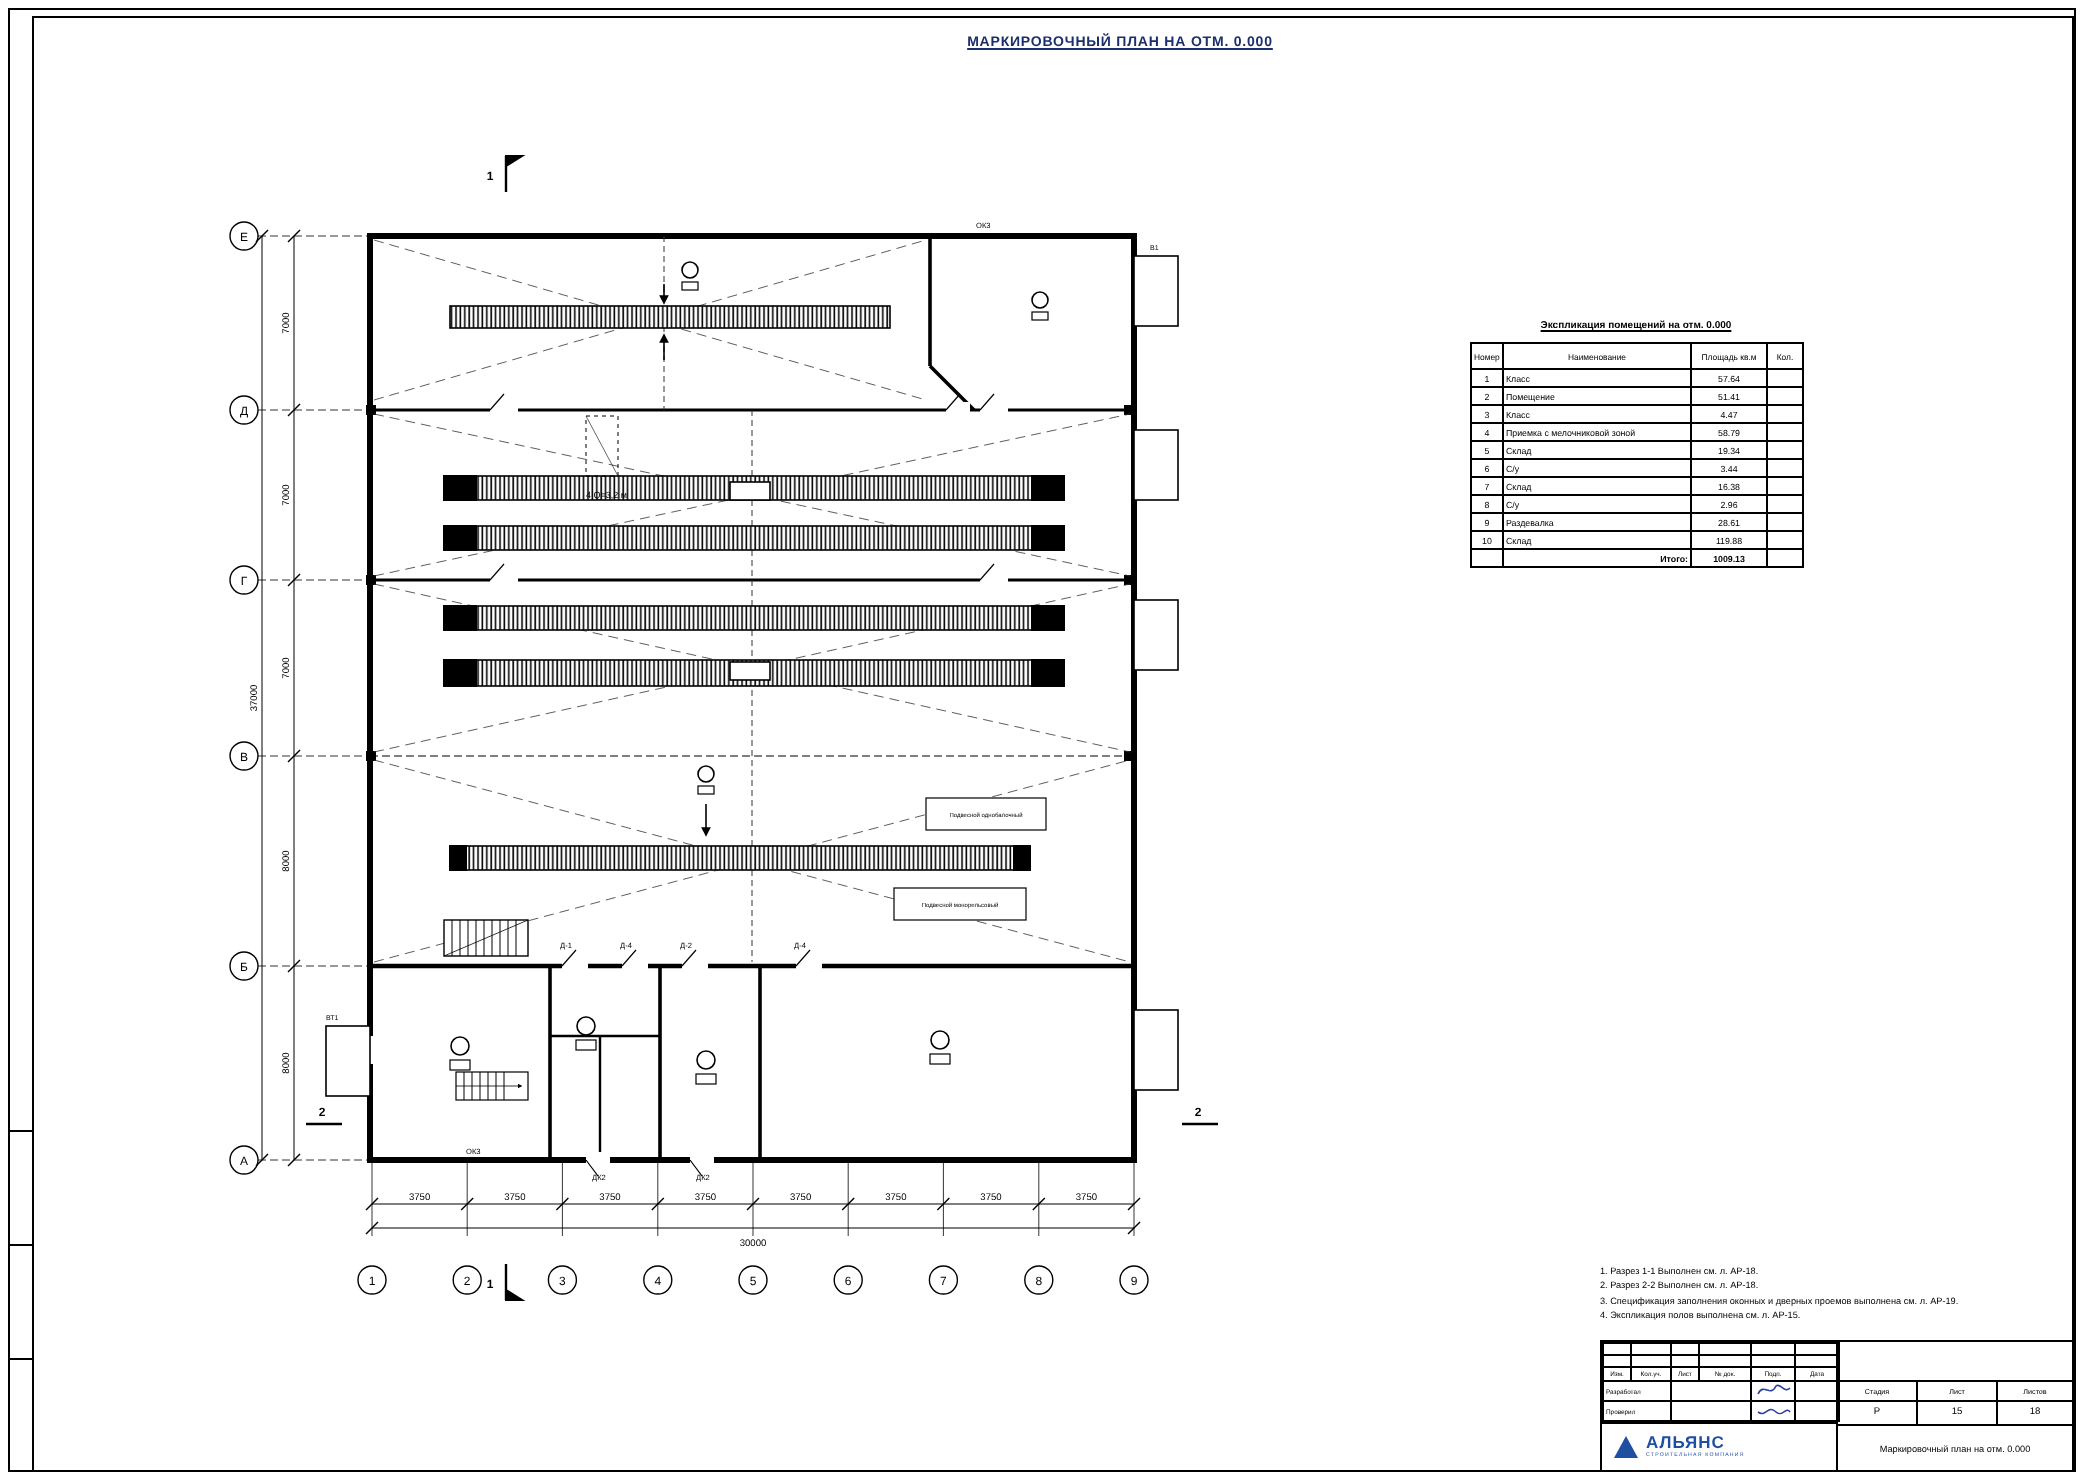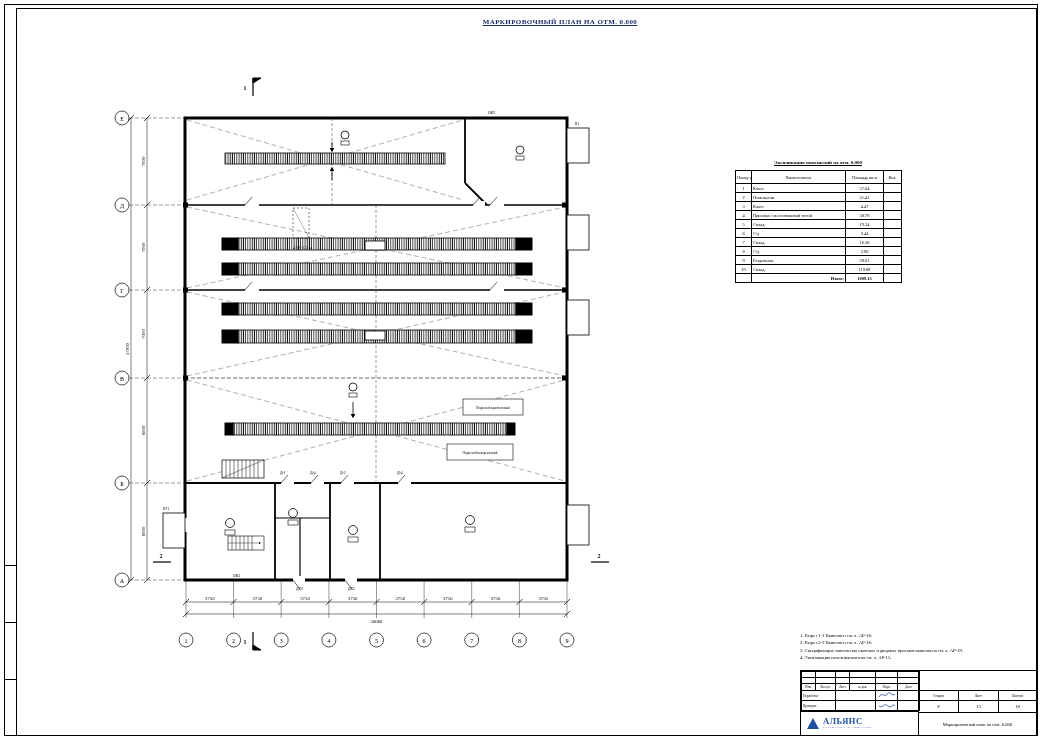--- a/index.html
+++ b/index.html
@@ -1,17 +1,17 @@
 <!DOCTYPE html>
 <html><head>
 <meta charset="utf-8">
 <style>
   html,body{margin:0;padding:0;background:#ffffff;}
   .sheet{position:relative;width:1043px;height:741px;background:#ffffff;overflow:hidden;
-         font-family:Liberation Serif, serif;color:#000;}
+         font-family:Liberation Sans, sans-serif;color:#000;}
   .frame-outer{position:absolute;left:4px;top:4px;width:1034px;height:732px;border:1px solid #000;box-sizing:border-box;}
   .frame-inner{position:absolute;left:16px;top:8px;width:1021px;height:728px;border:1.2px solid #000;box-sizing:border-box;}
   .margin-tick{position:absolute;left:4px;width:12px;height:0;border-top:0.6px solid #000;}
 
   .sheet-title{position:absolute;left:420px;top:18px;width:280px;text-align:center;
     font-size:7px;font-weight:bold;letter-spacing:.4px;color:#1a2f6b;text-decoration:underline;}
 
   .plan-wrap{position:absolute;left:95px;top:50px;width:540px;height:625px;}
 
   

